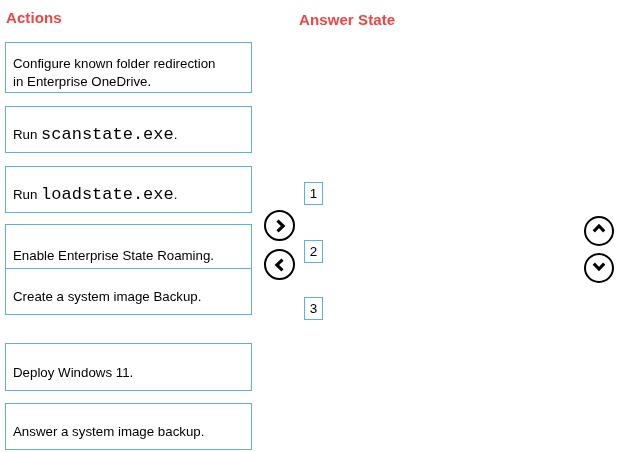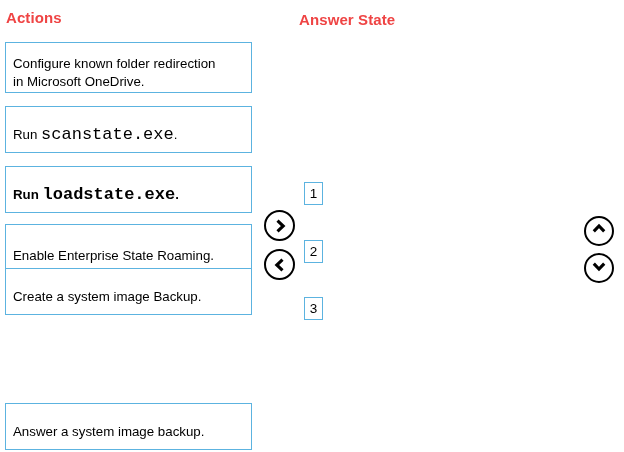--- a/index.html
+++ b/index.html
@@ -107,40 +107,43 @@
 <body>
 
 <div class="stage">
 
   <div class="col-title" id="actions-title">Actions</div>
 
   <div class="col-title" id="answer-title">Answer State</div>
 
   <div class="action-box" style="top:42px;height:51px;">
     <span class="txt">
-      <span>Configure known folder redirection</span><br><span>in Microsoft OneDrive.</span>
+      <span>Configure known folder redirection</span><br><span>in Enterprise OneDrive.</span>
     </span>
   </div>
 
   <div class="action-box" style="top:106px;height:47px;">
     <span class="txt"><span>Run </span><span class="mono">scanstate.exe</span><span>.</span></span>
   </div>
 
-  <div class="action-box" style="top:166px;height:47px;font-weight:bold;">
+  <div class="action-box" style="top:166px;height:47px;">
     <span class="txt"><span>Run </span><span class="mono">loadstate.exe</span><span>.</span></span>
   </div>
 
   <div class="action-box" style="top:224px;height:52px;">
     <span class="txt">Enable Enterprise State Roaming.</span>
   </div>
 
   <div class="action-box" style="top:268px;height:47px;">
     <span class="txt">Create a system image Backup.</span>
   </div>
 
+  <div class="action-box" style="top:343px;height:48px;">
+    <span class="txt">Deploy Windows 11.</span>
+  </div>
 
   <div class="action-box" style="top:403px;height:47px;">
     <span class="txt">Answer a system image backup.</span>
   </div>
 
   <div class="circle-btn" style="left:264px;top:210px;">
     <span>
       <svg width="16" height="16" viewBox="0 0 16 16">
         <polyline points="5.5,2.6 11.2,8 5.5,13.4" fill="none" stroke="#000000" stroke-width="3.1" stroke-linecap="butt" stroke-linejoin="miter"></polyline>
       </svg>

